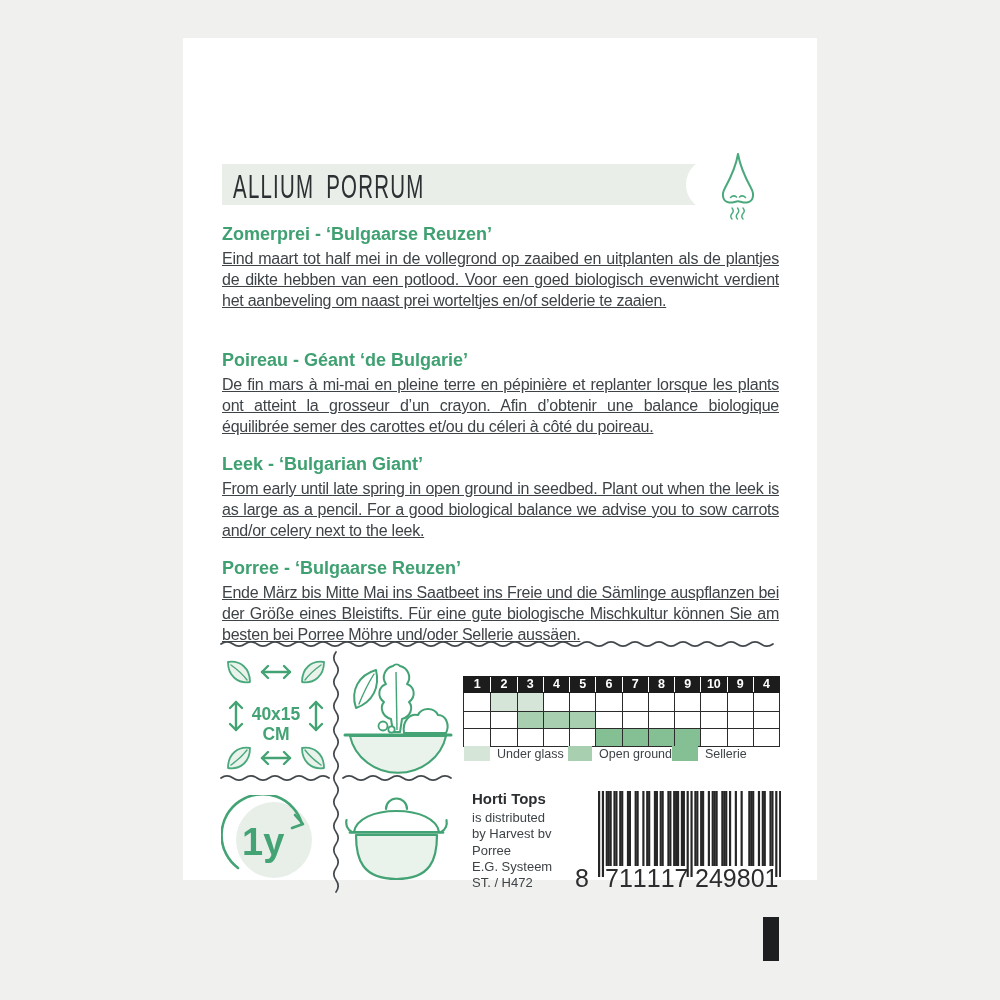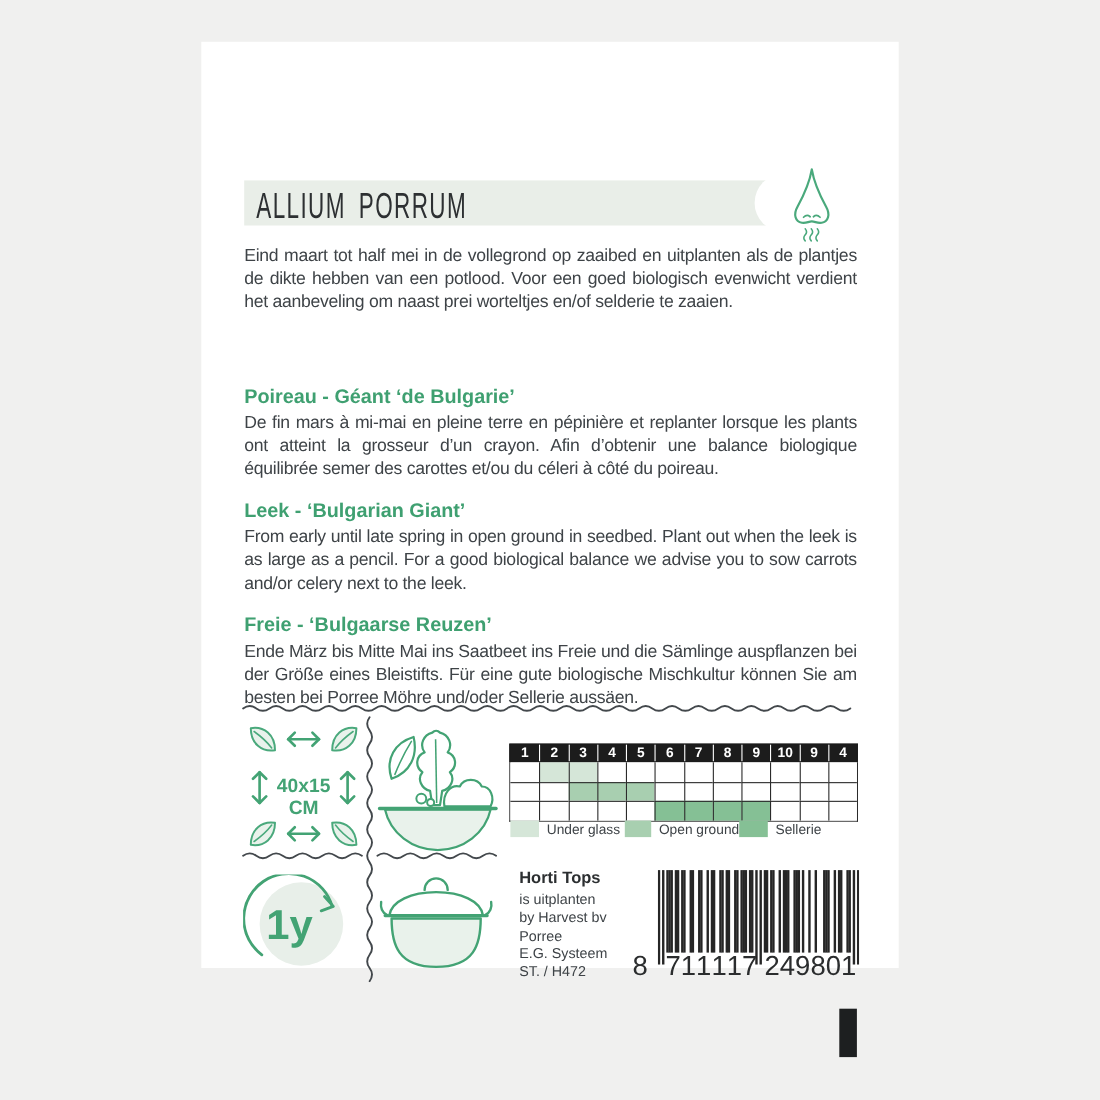--- a/index.html
+++ b/index.html
@@ -16,21 +16,21 @@
                   font-size:33px; color:#2d3032; letter-spacing:2px; word-spacing:8px;
                   transform:scaleX(0.62); transform-origin:left center; }
 
   .nose-svg { position:absolute; left:532px; top:113px; }
 
   
   .section { position:absolute; left:39px; width:557px; }
   .sec-0 { top:184px; } .sec-1 { top:310px; } .sec-2 { top:414px; } .sec-3 { top:518px; }
   .section h2 { font-size:18px; line-height:24px; font-weight:bold; color:#3fa071; margin-bottom:2px; }
   .section p  { font-size:16px; line-height:21px; letter-spacing:-0.25px; color:#3e4347;
-                text-align:justify; }
+                text-align:justify;text-decoration:underline; }
 
   
   .squig { position:absolute; }
   .squig-top  { left:37px;  top:602px; }
   .squig-mid1 { left:37px;  top:736px; }
   .squig-mid2 { left:159px; top:736px; }
   .squig-v    { left:149px; top:613px; }
 
   
   .spacing-svg { position:absolute; left:39px;  top:618px; }
@@ -90,32 +90,33 @@
     <svg class="nose-svg" width="46" height="70" viewBox="0 0 46 70">
       <path d="M23,3 C21,15 16,26 10,37 C6,44 8,50.5 14,51.5 C18,52.2 20,50.3 23,50.3 C26,50.3 28,52.2 32,51.5 C38,50.5 40,44 36,37 C30,26 25,15 23,3" fill="#ffffff" class="green-stroke" stroke-width="2" stroke-linecap="round" stroke-linejoin="round"></path>
       <path d="M15.5,46.5 Q18.5,43.5 21.5,46" fill="none" class="green-stroke" stroke-width="1.6" stroke-linecap="round"></path>
       <path d="M24.5,46 Q27.5,43.5 30.5,46.5" fill="none" class="green-stroke" stroke-width="1.6" stroke-linecap="round"></path>
       <path d="M17,57 q2.5,3 0,5.5 q-2.5,3 0,5.5" fill="none" class="green-stroke" stroke-width="1.4" stroke-linecap="round"></path>
       <path d="M22.5,57 q2.5,3 0,5.5 q-2.5,3 0,5.5" fill="none" class="green-stroke" stroke-width="1.4" stroke-linecap="round"></path>
       <path d="M28,57 q2.5,3 0,5.5 q-2.5,3 0,5.5" fill="none" class="green-stroke" stroke-width="1.4" stroke-linecap="round"></path>
     </svg>
 
     <div class="section sec-0">
+      <h2>Zomerprei - ‘Bulgaarse Reuzen’</h2>
       <p>Eind maart tot half mei in de vollegrond op zaaibed en uitplanten als de plantjes de dikte hebben van een potlood. Voor een goed biologisch evenwicht verdient het aanbeveling om naast prei worteltjes en/of selderie te zaaien.</p>
     </div>
     <div class="section sec-2">
       <h2>Leek - ‘Bulgarian Giant’</h2>
       <p>From early until late spring in open ground in seedbed. Plant out when the leek is as large as a pencil. For a good biological balance we advise you to sow carrots and/or celery next to the leek.</p>
     </div>
     <div class="section sec-1">
       <h2>Poireau - Géant ‘de Bulgarie’</h2>
       <p>De fin mars à mi-mai en pleine terre en pépinière et replanter lorsque les plants ont atteint la grosseur d’un crayon. Afin d’obtenir une balance biologique équilibrée semer des carottes et/ou du céleri à côté du poireau.</p>
     </div>
     <div class="section sec-3">
-      <h2>Freie - ‘Bulgaarse Reuzen’</h2>
+      <h2>Porree - ‘Bulgaarse Reuzen’</h2>
       <p>Ende März bis Mitte Mai ins Saatbeet ins Freie und die Sämlinge auspflanzen bei der Größe eines Bleistifts. Für eine gute biologische Mischkultur können Sie am besten bei Porree Möhre und/oder Sellerie aussäen.</p>
     </div>
 
     <svg class="squig squig-top" width="562" height="8" viewBox="0 0 562 8">
         <path d="M1,4 q6,-4.4 12,0 q6,4.4 12,0 q6,-4.4 12,0 q6,4.4 12,0 q6,-4.4 12,0 q6,4.4 12,0 q6,-4.4 12,0 q6,4.4 12,0 q6,-4.4 12,0 q6,4.4 12,0 q6,-4.4 12,0 q6,4.4 12,0 q6,-4.4 12,0 q6,4.4 12,0 q6,-4.4 12,0 q6,4.4 12,0 q6,-4.4 12,0 q6,4.4 12,0 q6,-4.4 12,0 q6,4.4 12,0 q6,-4.4 12,0 q6,4.4 12,0 q6,-4.4 12,0 q6,4.4 12,0 q6,-4.4 12,0 q6,4.4 12,0 q6,-4.4 12,0 q6,4.4 12,0 q6,-4.4 12,0 q6,4.4 12,0 q6,-4.4 12,0 q6,4.4 12,0 q6,-4.4 12,0 q6,4.4 12,0 q6,-4.4 12,0 q6,4.4 12,0 q6,-4.4 12,0 q6,4.4 12,0 q6,-4.4 12,0 q6,4.4 12,0 q6,-4.4 12,0 q6,4.4 12,0 q6,-4.4 12,0 q6,4.4 12,0 q6,-4.4 12,0 q6,4.4 12,0" fill="none" stroke="#43484c" stroke-width="1.7" stroke-linecap="round"></path>
       </svg>
     <svg class="squig squig-mid1" width="112" height="8" viewBox="0 0 112 8">
         <path d="M1,4 q6,-4.4 12,0 q6,4.4 12,0 q6,-4.4 12,0 q6,4.4 12,0 q6,-4.4 12,0 q6,4.4 12,0 q6,-4.4 12,0 q6,4.4 12,0 q6,-4.4 12,0" fill="none" stroke="#43484c" stroke-width="1.7" stroke-linecap="round"></path>
       </svg>
     <svg class="squig squig-mid2" width="114" height="8" viewBox="0 0 114 8">
@@ -251,21 +252,21 @@
         </div>
         <div class="legend-item">
           <div class="legend-swatch" style="background: rgb(133, 192, 149);"></div>
           <div class="legend-label">Sellerie</div>
         </div>
       </div>
 
     <div class="dist">
       <div class="dist-brand">Horti Tops</div>
       <div id="dist-lines">
-          <div class="dist-line">is uitplanten</div>
+          <div class="dist-line">is distributed</div>
           <div class="dist-line">by Harvest bv</div>
           <div class="dist-line">Porree</div>
           <div class="dist-line">E.G. Systeem</div>
           <div class="dist-line">ST. / H472</div>
         </div>
     </div>
 
     <svg class="barcode-svg" id="barcode-bars" width="183" height="86" viewBox="0 0 183 86">
         <rect x="0.00" y="0" width="2.18" height="86" fill="#262626"></rect>
         <rect x="3.85" y="0" width="2.18" height="86" fill="#262626"></rect>

